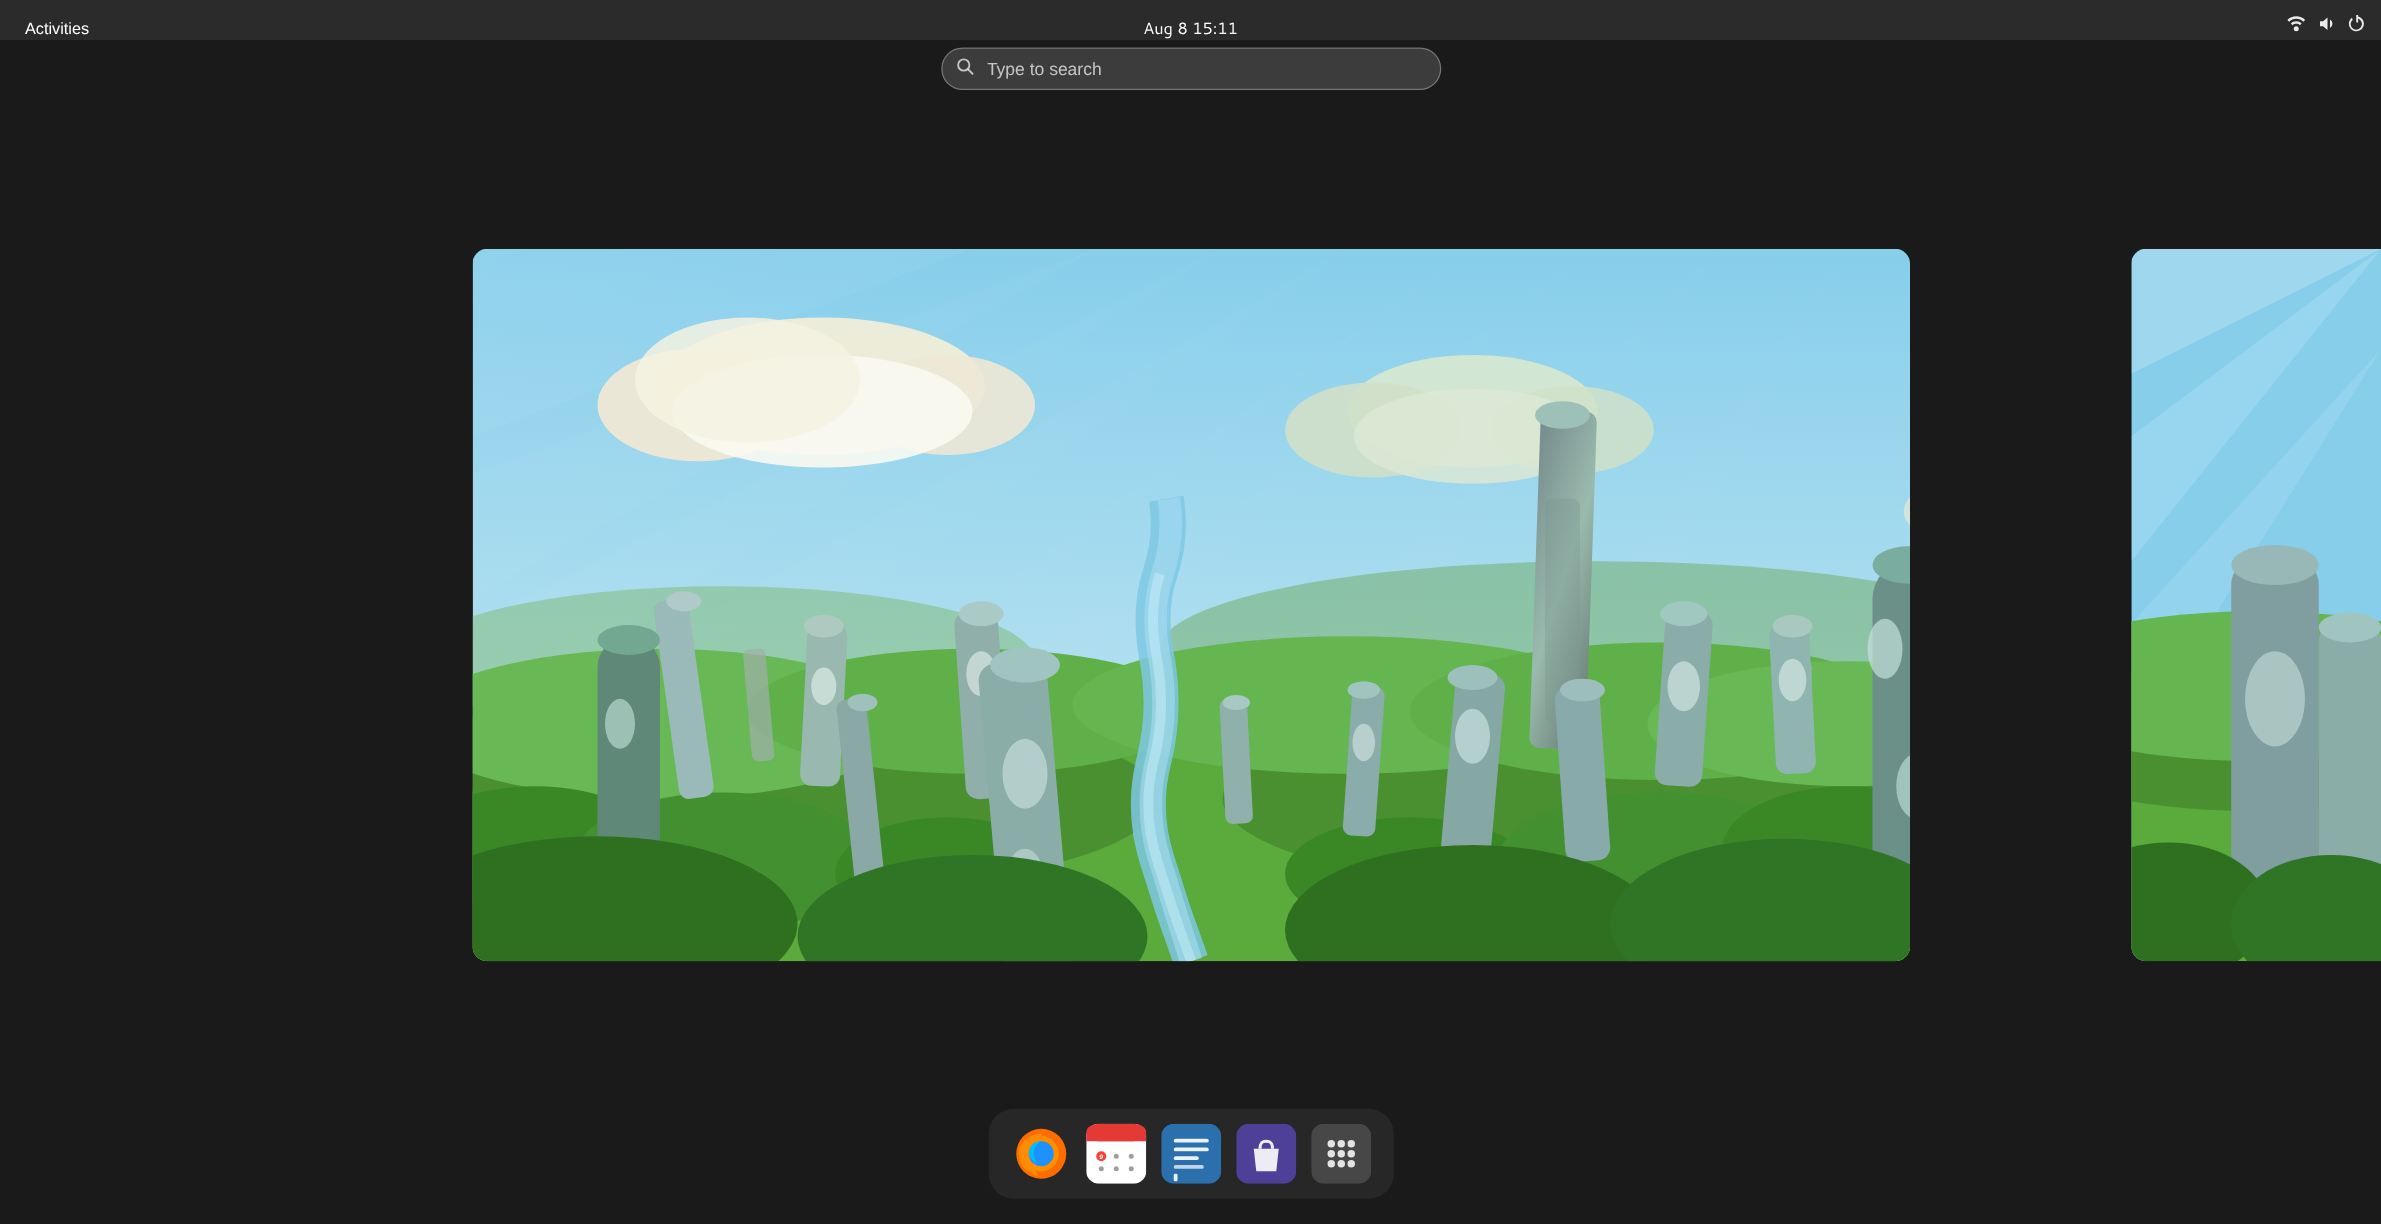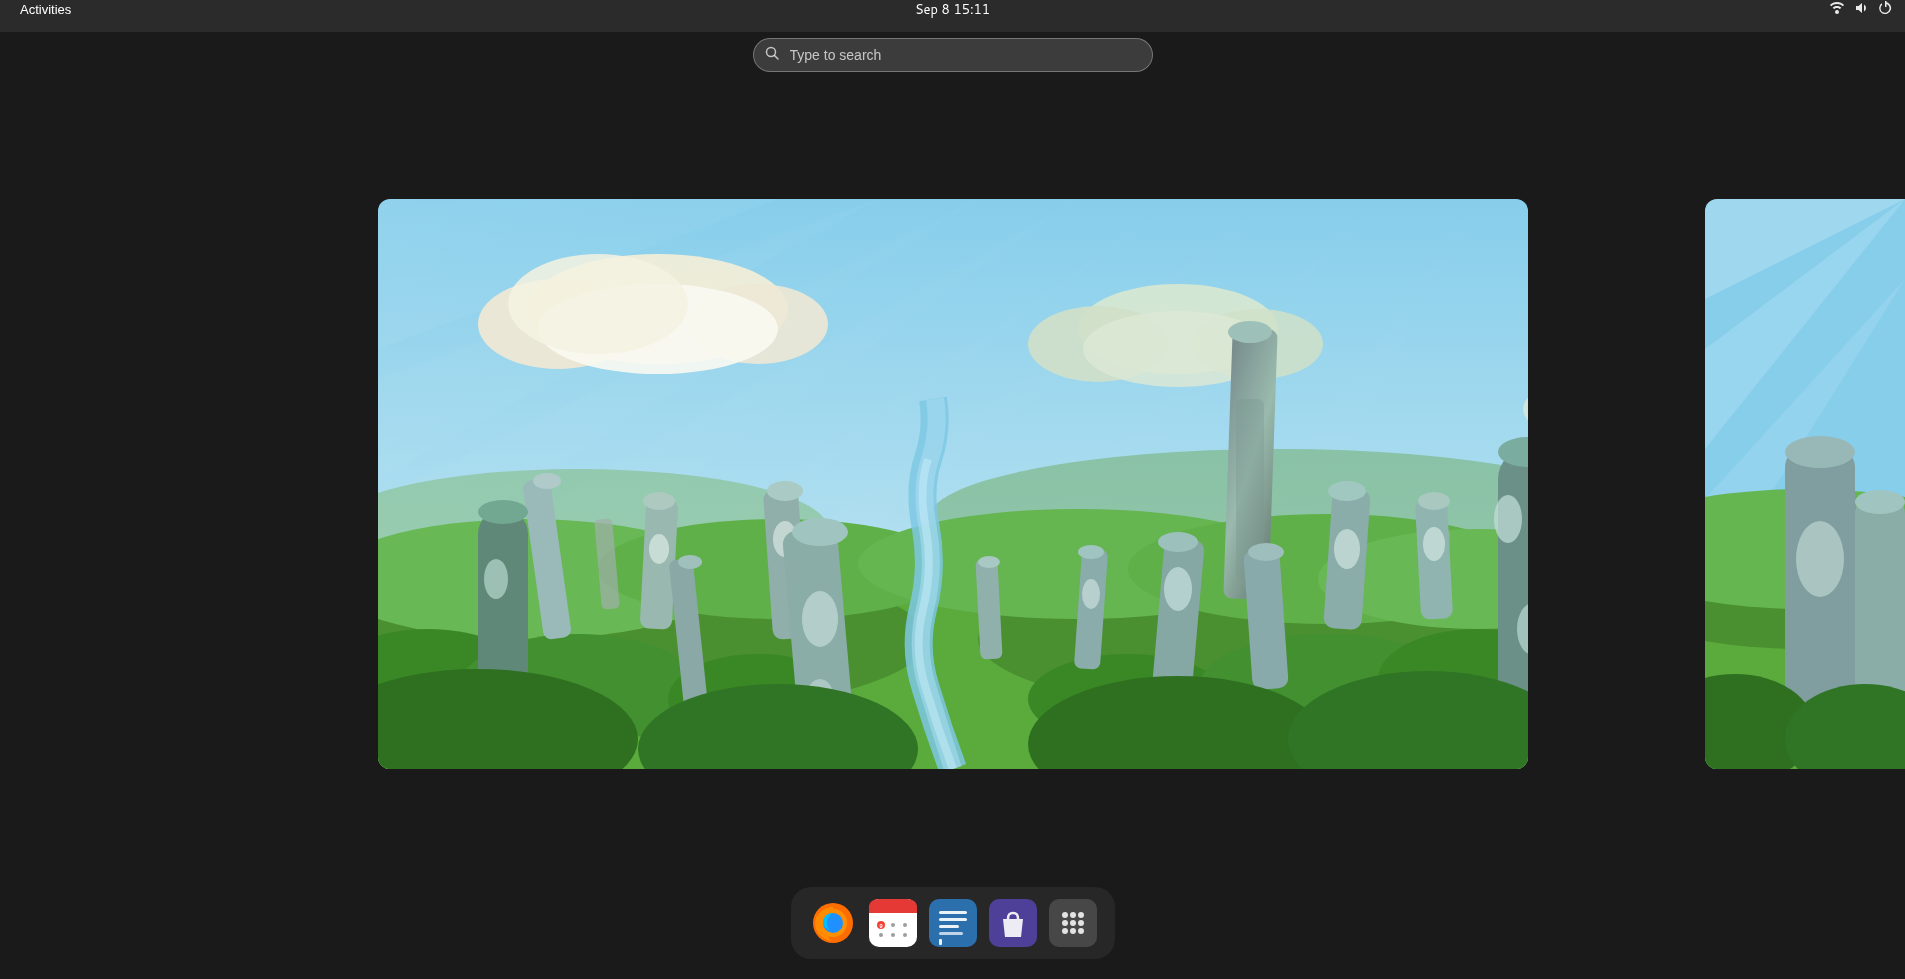--- a/index.html
+++ b/index.html
@@ -15,21 +15,21 @@
 
     
     #topbar {
       position: absolute;
       top: 0;
       left: 0;
       right: 0;
       height: 32px;
       background-color: #2b2b2b;
       display: flex;
-      align-items: flex-start;
+      align-items: flex-end;
       justify-content: space-between;
       padding: 0 12px;
       z-index: 100;
     }
 
     #activities-btn {
       color: #ffffff;
       font-size: 13px;
       font-weight: 500;
       cursor: pointer;
@@ -161,21 +161,21 @@
       overflow: hidden;
       position: relative;
     }
 
   </style>
 </head>
 <body>
 
 <div id="topbar">
   <button id="activities-btn">Activities</button>
-  <div id="clock">Sep 8  15:11</div>
+  <div id="clock">Aug 8  15:11</div>
   <div id="system-tray">
 
     <span class="tray-icon">
       <svg width="16" height="16" viewBox="0 0 16 16" fill="white">
         <path d="M8 2C5.2 2 2.7 3.1 0.9 4.9L2.3 6.3C3.7 4.9 5.7 4 8 4s4.3.9 5.7 2.3l1.4-1.4C13.3 3.1 10.8 2 8 2z"></path>
         <path d="M8 6C6.3 6 4.8 6.7 3.7 7.7L5.1 9.1C5.8 8.4 6.9 8 8 8s2.2.4 2.9 1.1l1.4-1.4C11.2 6.7 9.7 6 8 6z"></path>
         <circle cx="8" cy="12" r="2"></circle>
       </svg>
     </span>
 

